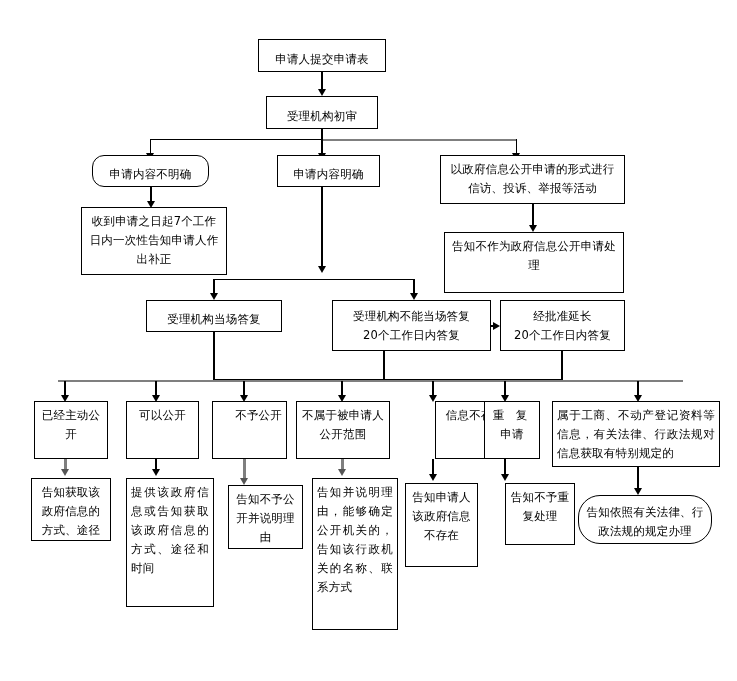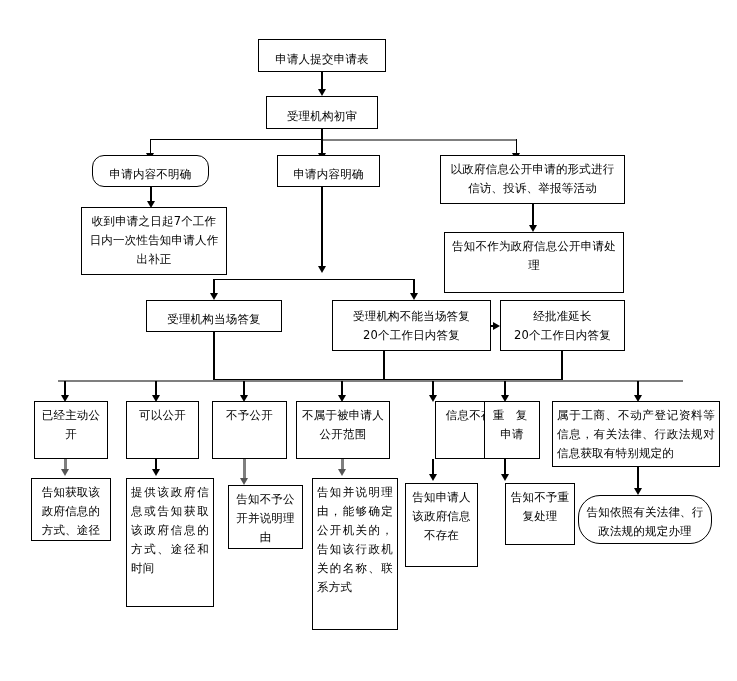--- a/index.html
+++ b/index.html
@@ -166,21 +166,21 @@
   <div class="arrow" style="left:633.5px;top:395px;"></div>
 
   <div class="node" style="left:34px;top:401px;width:74px;height:58px;">
     <span>已经主动公开</span>
   </div>
 
   <div class="node" style="left:126px;top:401px;width:73px;height:58px;">
     <span>可以公开</span>
   </div>
 
-  <div class="node" style="left:212px;top:401px;width:75px;height:58px;">
+  <div class="node" style="left:212px;top:401px;width:75px;height:58px;text-align:right;">
     <span>不予公开</span>
   </div>
 
   <div class="node" style="left:296px;top:401px;width:94px;height:58px;">
     <span>不属于被申请人公开范围</span>
   </div>
 
   <div class="node" style="left:435px;top:401px;width:80px;height:58px;">
     <span>信息不存在</span>
   </div>

